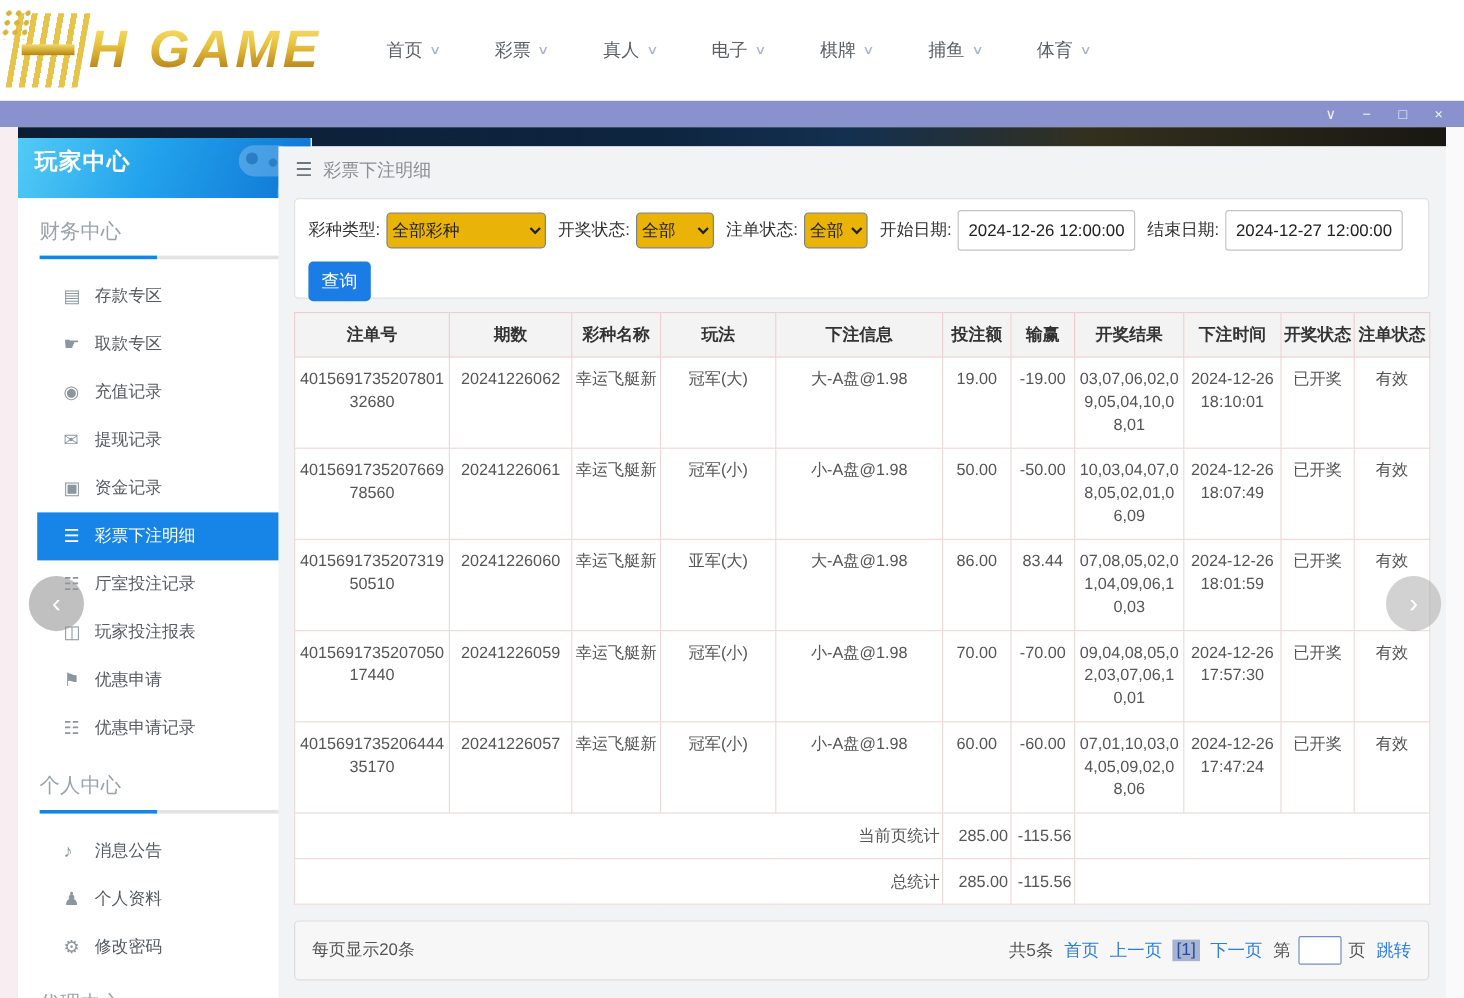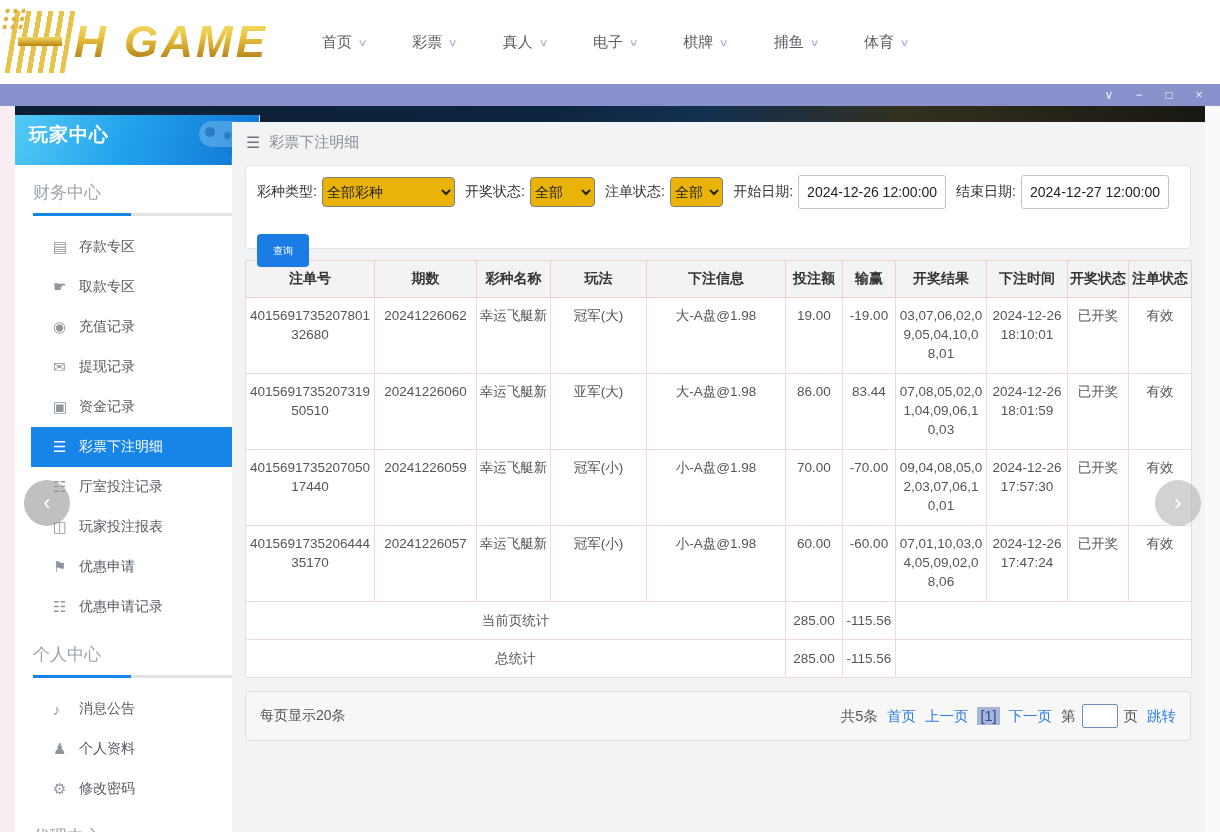--- a/index.html
+++ b/index.html
@@ -79,34 +79,34 @@
     border-radius:4px; padding:9px 11px; }
   .filter-row { display:flex; align-items:center; font-size:14px; color:#333; }
   .filter-row label { margin-right:5px; white-space:nowrap; }
   .filter-row select { height:30px; border:1px solid #818181; border-radius:4px; background:#eab308;
     font-size:14px; color:#222; margin-right:10px; font-family:inherit; }
   .sel-lottery { width:135px; }
   .sel-draw { width:66px; }
   .sel-order { width:54px; }
   .date-input { width:148px; height:29px; border:1px solid #c3c3c6; border-radius:3px;
     font-size:14px; color:#222; padding:16px 8px; margin-right:10px; font-family:inherit; }
-  .search-btn { margin-top:25px; width:52px; height:33px; background:#1b7ce6; color:#fff;
-    border:none; border-radius:4px; font-size:10px; cursor:pointer; font-family:inherit; }
+  .search-btn { margin-top:9px; width:52px; height:33px; background:#1b7ce6; color:#fff;
+    border:none; border-radius:4px; font-size:15px; cursor:pointer; font-family:inherit; }
 
   
   .table-wrap { margin:11px 14px 0 13px; }
   table { width:946px; border-collapse:collapse; table-layout:fixed; background:#fff;
     font-size:13.5px; color:#555; border:1px solid #c6c6c8; }
   th { height:37px; background:#f3f3f4; color:#333; font-weight:bold; font-size:14px;
     border:1px solid #eccfcf; padding:0 1px; overflow:hidden; white-space:nowrap; }
   td { border:1px solid #f0d9d9; text-align:center; vertical-align:top; padding:8px 2px 0;
     line-height:19px; word-break:break-all; }
   tr.data-row { height:76px; }
   tr.summary-row { height:38px; }
-  tr.summary-row td { vertical-align:middle; padding:0 2px; }
+  tr.summary-row td { vertical-align:middle; padding:0 2px;text-align:right; }
 
   
   .footer-panel { margin:13px 14px 0 13px; height:50px; background:#f7f7f8; border:1px solid #ddd;
     border-radius:4px; display:flex; align-items:center; justify-content:space-between; padding:0 14px;gap:19px; }
   .page-size { color:#555; font-size:14px; }
   .pager { display:flex; align-items:center; font-size:14.5px; color:#555; }
   .pager > * { margin-left:9px; }
   .pg-link { color:#2b7de2; cursor:pointer; }
   .pg-current { background:#a9b3d3; color:#1d4f9e; padding:1px 3px; cursor:default; }
   .jump-input { width:36px; height:24px; border:1px solid #6f8fc0; border-radius:2px;
@@ -284,20 +284,33 @@
               <td>冠军(大)</td>
               <td>大-A盘@1.98</td>
               <td>19.00</td>
               <td>-19.00</td>
               <td>03,07,06,02,09,05,04,10,08,01</td>
               <td>2024-12-26 18:10:01</td>
               <td>已开奖</td>
               <td>有效</td>
             </tr>
             <tr class="data-row">
+              <td>401569173520766978560</td>
+              <td>20241226061</td>
+              <td>幸运飞艇新</td>
+              <td>冠军(小)</td>
+              <td>小-A盘@1.98</td>
+              <td>50.00</td>
+              <td>-50.00</td>
+              <td>10,03,04,07,08,05,02,01,06,09</td>
+              <td>2024-12-26 18:07:49</td>
+              <td>已开奖</td>
+              <td>有效</td>
+            </tr>
+            <tr class="data-row">
               <td>401569173520731950510</td>
               <td>20241226060</td>
               <td>幸运飞艇新</td>
               <td>亚军(大)</td>
               <td>大-A盘@1.98</td>
               <td>86.00</td>
               <td>83.44</td>
               <td>07,08,05,02,01,04,09,06,10,03</td>
               <td>2024-12-26 18:01:59</td>
               <td>已开奖</td>

